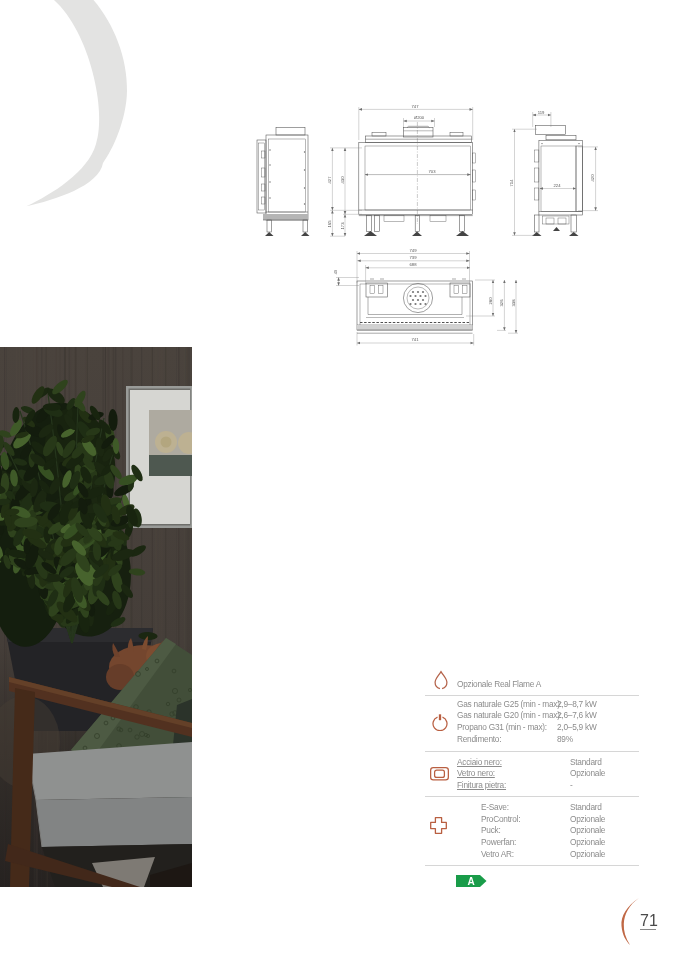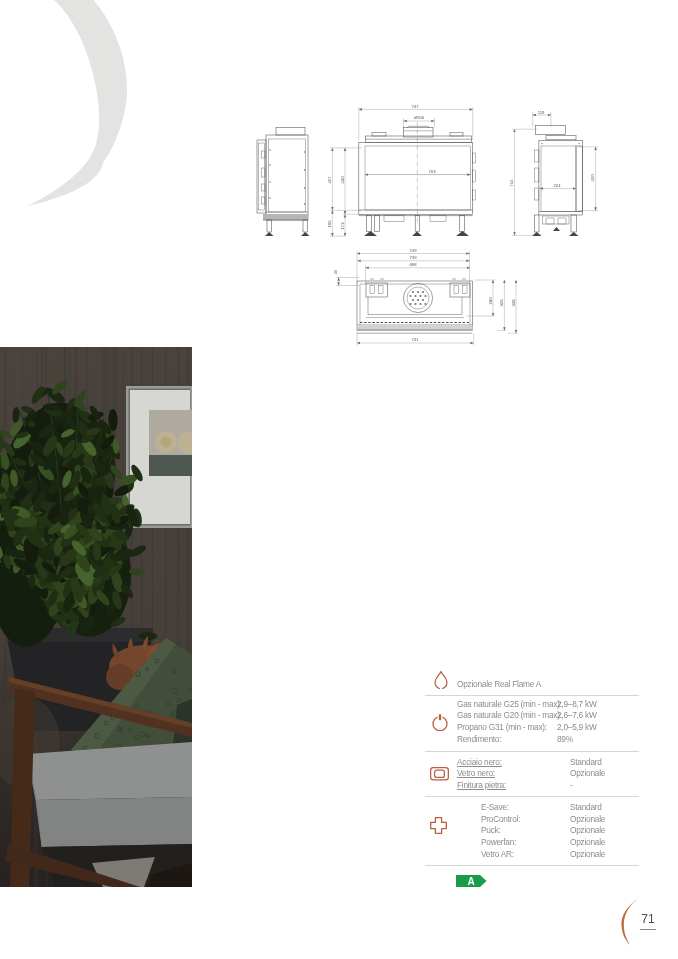--- a/index.html
+++ b/index.html
@@ -901,15 +901,15 @@
   <svg class="abs" style="left:31px;top:215px" width="31" height="12" viewBox="0 0 31 12">
     <path d="M0,0 L24,0 L30.5,6 L24,12 L0,12 Z" fill="#199c49"></path>
     <text x="15" y="9.6" font-size="10" font-weight="bold" fill="#ffffff" text-anchor="middle" font-family="Liberation Sans, sans-serif">A</text>
   </svg>
 </div>
 
 <svg class="abs" style="left:615px;top:893px" width="30" height="56" viewBox="615 893 30 56">
   <path d="M639,898 C627,906 620.5,916 621.5,926 C622.3,935 626,941 630,945 C625.5,938 623.5,931 623.8,924 C624.2,914 629,905 639,898 Z" fill="#c06845"></path>
 </svg>
 
-<div class="abs" style="left:640px;top:911.5px;width:16px;color:#4a4a4a;font-size:12px;text-align:center;">71</div>
+<div class="abs" style="left:640px;top:911.5px;width:16px;color:#4a4a4a;font-size:16px;text-align:center;">71</div>
 
 <div class="abs" style="left:640px;top:928.5px;width:15.5px;border-top:1px solid #888;"></div>
 
 </body></html>

